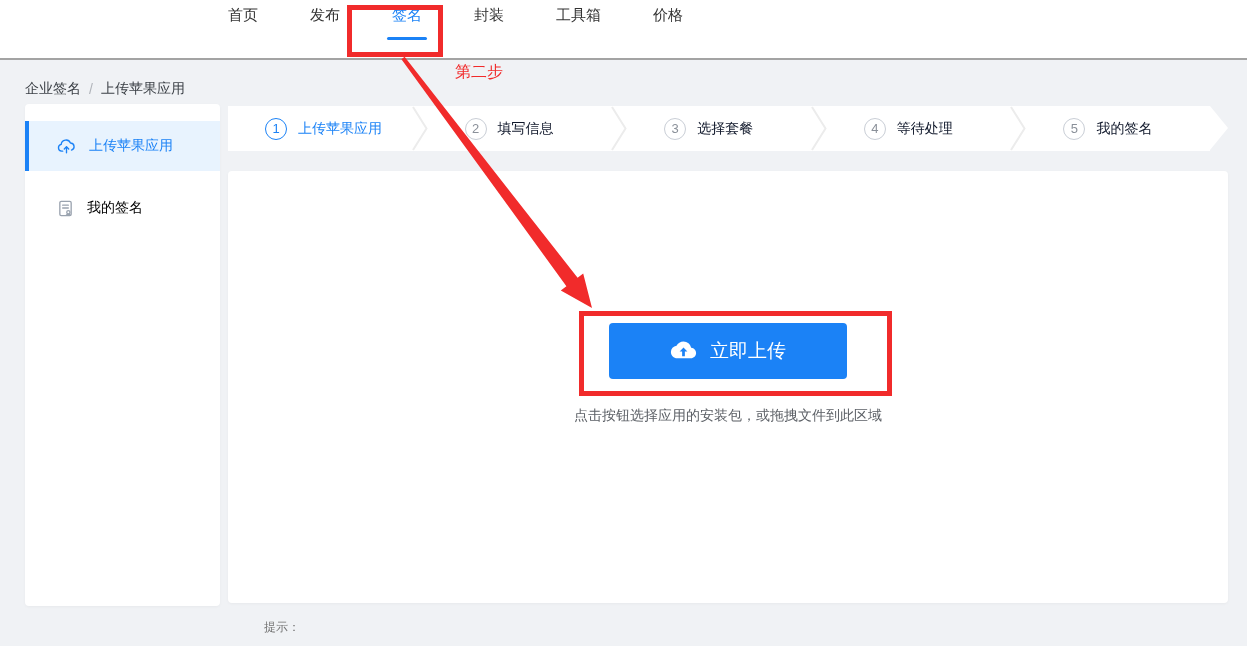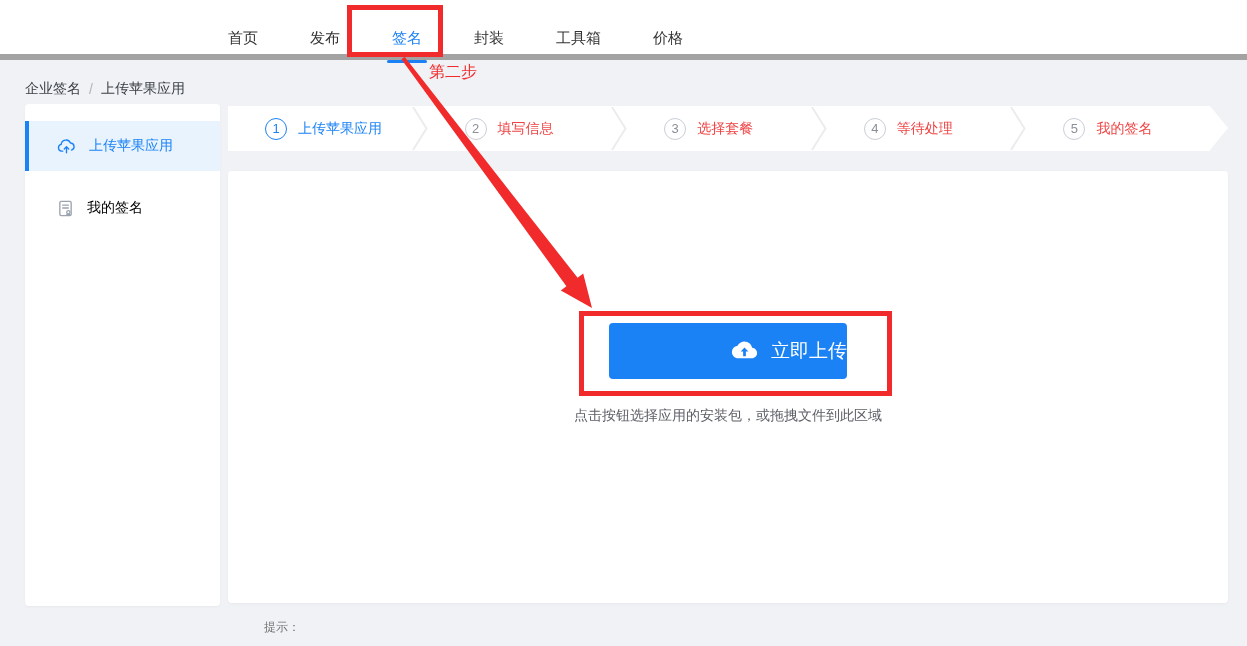--- a/index.html
+++ b/index.html
@@ -13,41 +13,41 @@
   html,body{width:1247px;height:646px;}
   body{
     font-family:"Liberation Sans","DejaVu Sans",sans-serif;
     background:var(--page-bg);
     position:relative;
     overflow:hidden;
     color:#333;
   }
   
   .header{
-    height:60px;background:#fff;border-bottom:6px solid #a3a3a3;
-    display:flex;align-items:flex-end;padding-left:226px;
+    height:60px;background:#fff;border-bottom:2px solid #a3a3a3;
+    display:flex;align-items:flex-start;padding-left:226px;
   }
   .nav{display:flex;align-items:center;gap:48px;}
   .nav-item{
     font-size:15px;color:#333;cursor:pointer;position:relative;
     padding:6px 2px;white-space:nowrap;
   }
   .nav-item.active{color:var(--accent);}
   .nav-item.active::after{
     content:"";position:absolute;left:-3px;right:-3px;bottom:-9px;height:3px;
     background:var(--accent);border-radius:2px;
   }
   
   .annotation-layer{position:absolute;inset:0;pointer-events:none;z-index:40;}
   .nav-red-box{
     position:absolute;left:347px;top:5px;width:96px;height:52px;
     border:5px solid var(--annotation-red);z-index:50;pointer-events:none;
   }
   .step-annotation{
-    position:absolute;left:429px;top:62px;z-index:50;pointer-events:none;
+    position:absolute;left:455px;top:62px;z-index:50;pointer-events:none;
     color:var(--annotation-red);font-size:16px;
   }
   .btn-red-box{
     position:absolute;left:-30px;top:-12px;width:313px;height:85px;
     border:5px solid var(--annotation-red);pointer-events:none;z-index:30;
   }
   
   .page{padding:20px 19px 0 25px;}
   .breadcrumb{
     font-size:14px;color:#3a3f45;margin-bottom:6px;display:flex;gap:8px;align-items:center;
@@ -80,35 +80,35 @@
     position:absolute;right:0;top:0;width:0;height:0;
     border-top:22.5px solid transparent;border-bottom:22.5px solid transparent;
     border-left:18px solid #fff;
   }
   .step-seg{flex:1;display:flex;align-items:center;padding-left:37px;gap:11px;}
   .step-circle{
     width:22px;height:22px;border-radius:50%;border:1px solid #c9ced6;
     display:flex;align-items:center;justify-content:center;
     font-size:13px;color:#8a9099;flex:none;
   }
-  .step-label{font-size:14px;color:#ef4444;white-space:nowrap;}
+  .step-label{font-size:14px;color:#0f172a;white-space:nowrap;}
   .step-seg.active .step-circle{border-color:var(--accent);color:var(--accent);}
   .step-seg.active .step-label{color:var(--accent);}
   .step-chevron{align-self:center;flex:none;}
   
   .main-panel{
     margin-top:20px;height:432px;background:#fff;border-radius:4px;
     box-shadow:0 1px 3px rgba(0,0,0,.04);
     display:flex;flex-direction:column;align-items:center;
   }
   .upload-wrap{margin-top:152px;position:relative;width:238px;}
   .upload-btn{
     width:238px;height:56px;background:var(--accent);color:#fff;border:none;
     border-radius:4px;font-size:19px;cursor:pointer;
-    display:flex;align-items:center;justify-content:flex-end;gap:13px;
+    display:flex;align-items:center;justify-content:center;gap:13px;
     font-family:inherit;
   }
   .hint1{margin-top:28px;font-size:14px;color:#5c6066;text-align:center;}
   .hint2{margin-top:5px;font-size:14px;color:#5c6066;text-align:center;}
   .hint2 .limit{color:var(--file-limit-red);}
   
   .footer-tip{
     margin:13px 0 0 203px;font-size:12px;color:#a2a6ac;display:flex;align-items:baseline;
   }
   .footer-tip .tip-label{margin-right:8px;color:#737373;margin-left:36px;}

